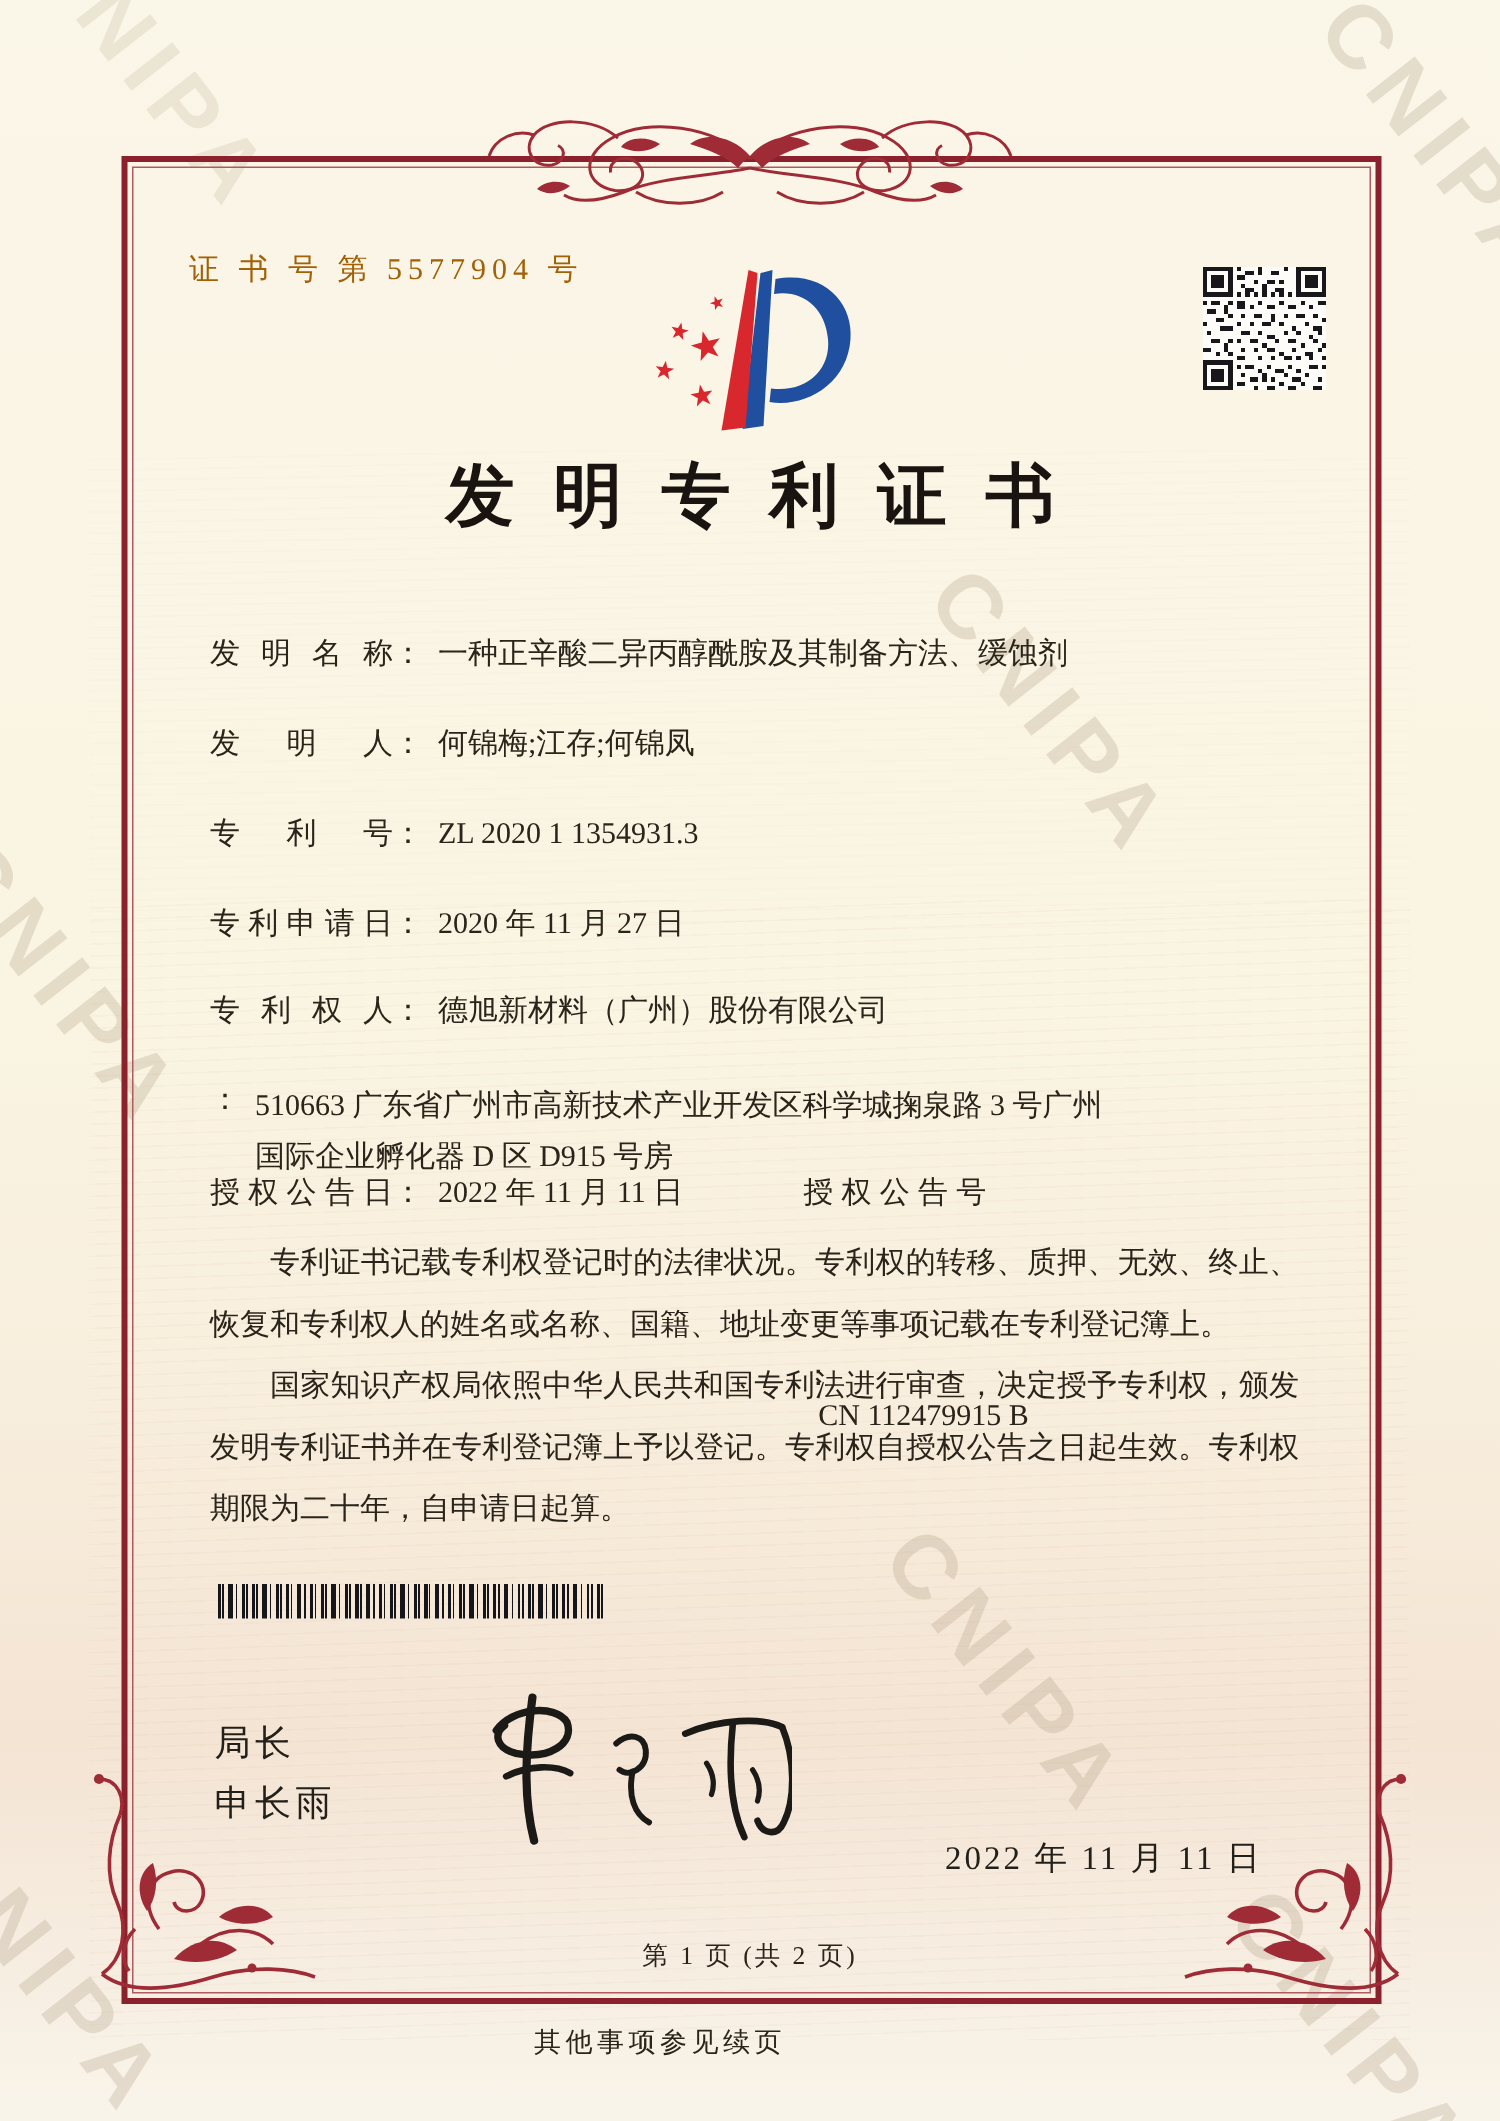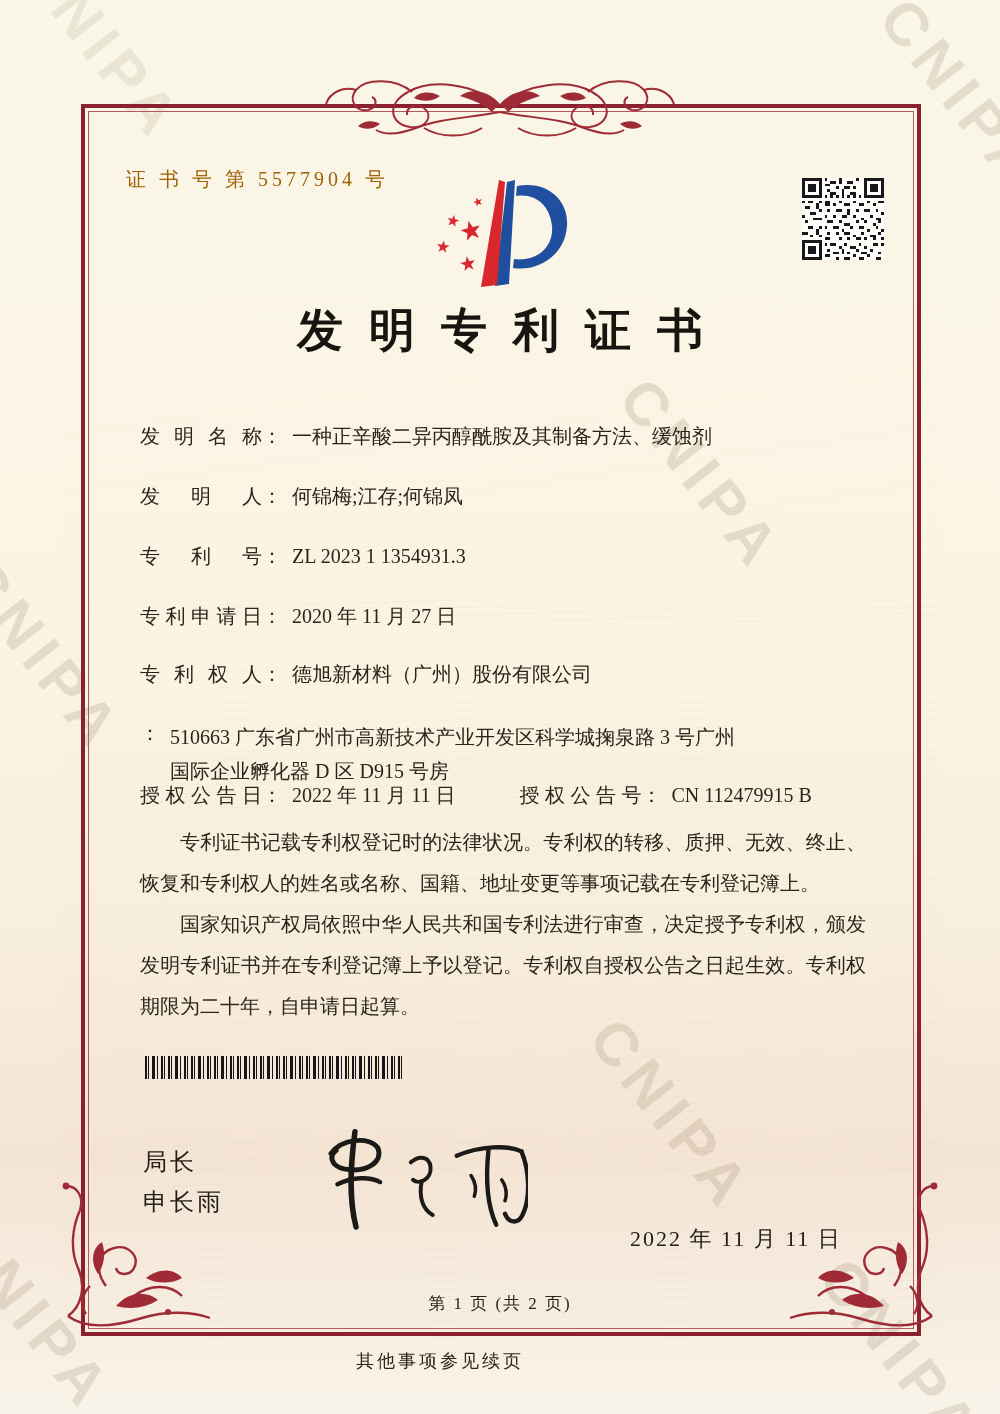--- a/index.html
+++ b/index.html
@@ -43,21 +43,21 @@
   }
   
   .frow{left:140px;width:740px;font-size:20px;line-height:1.35;display:flex;}
   .flabel{
     display:inline-block;width:122px;text-align:justify;text-align-last:justify;
     flex:0 0 122px;color:#2b241a;
   }
   .fcolon{flex:0 0 auto;}
   .fvalue{margin-left:10px;color:#2b241a;}
   .addr .fvalue{width:578px;line-height:1.72;}
-  .pair2{margin-left:64px;display:flex;}
+  .pair2{margin-left:80px;display:flex;flex-direction:column;}
   
   .paras{left:140px;top:822px;width:726px;font-size:20px;line-height:2.05;text-align:justify;color:#2b241a;}
   .paras p{margin:0;text-indent:2em;}
   .barcode{
     left:145px;top:1056px;width:258px;height:23px;
     background:repeating-linear-gradient(90deg,
       #15151a 0 2px,transparent 2px 3px,
       #15151a 3px 4px,transparent 4px 7px,
       #15151a 7px 10px,transparent 10px 12px,
       #15151a 12px 13px,transparent 13px 16px,
@@ -220,21 +220,21 @@
   <span class="fvalue">一种正辛酸二异丙醇酰胺及其制备方法、缓蚀剂</span>
 </div>
 <div class="abs frow" style="top:483px;">
   <span class="flabel">发明人</span>
     <span class="fcolon">：</span>
   <span class="fvalue">何锦梅;江存;何锦凤</span>
 </div>
 <div class="abs frow" style="top:543px;">
   <span class="flabel">专利号</span>
     <span class="fcolon">：</span>
-  <span class="fvalue">ZL 2023 1 1354931.3</span>
+  <span class="fvalue">ZL 2020 1 1354931.3</span>
 </div>
 <div class="abs frow" style="top:603px;">
   <span class="flabel">专利申请日</span>
     <span class="fcolon">：</span>
   <span class="fvalue">2020 年 11 月 27 日</span>
 </div>
 <div class="abs frow" style="top:661px;">
   <span class="flabel">专利权人</span>
     <span class="fcolon">：</span>
   <span class="fvalue">德旭新材料（广州）股份有限公司</span>

